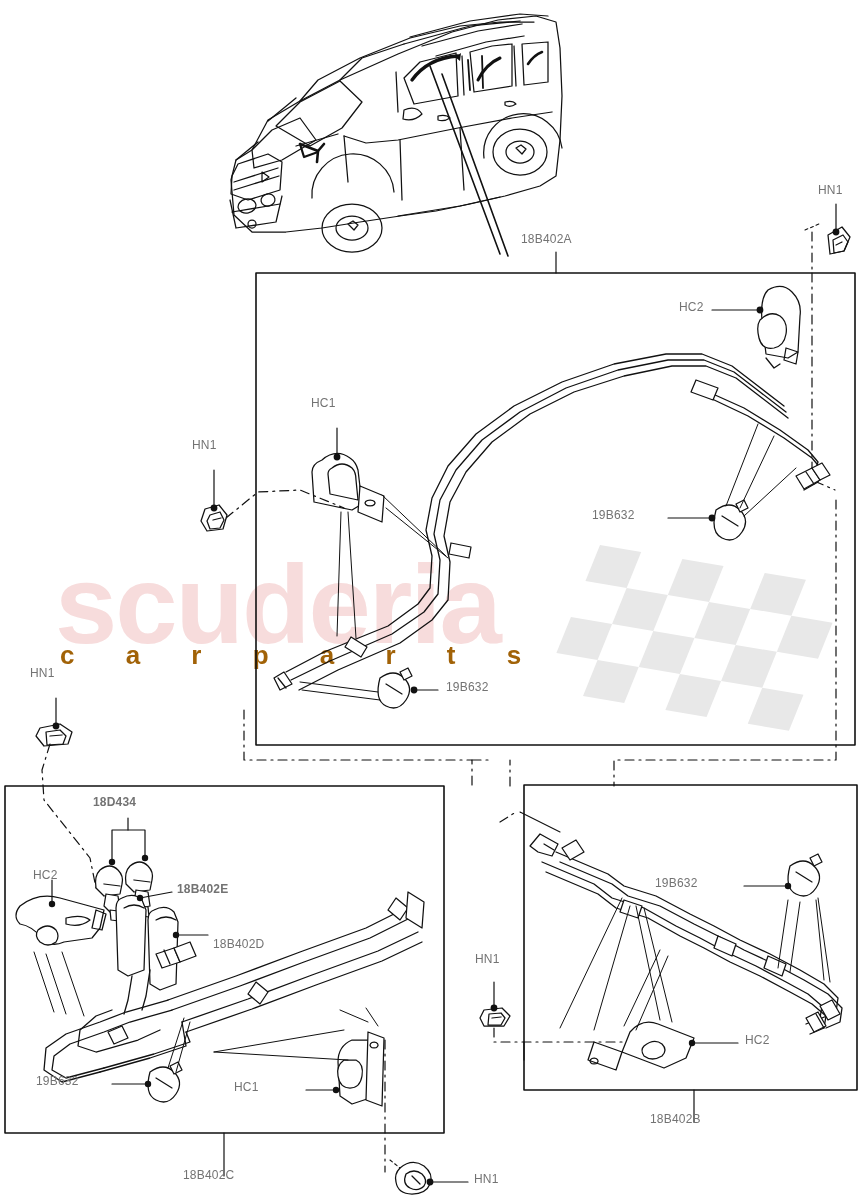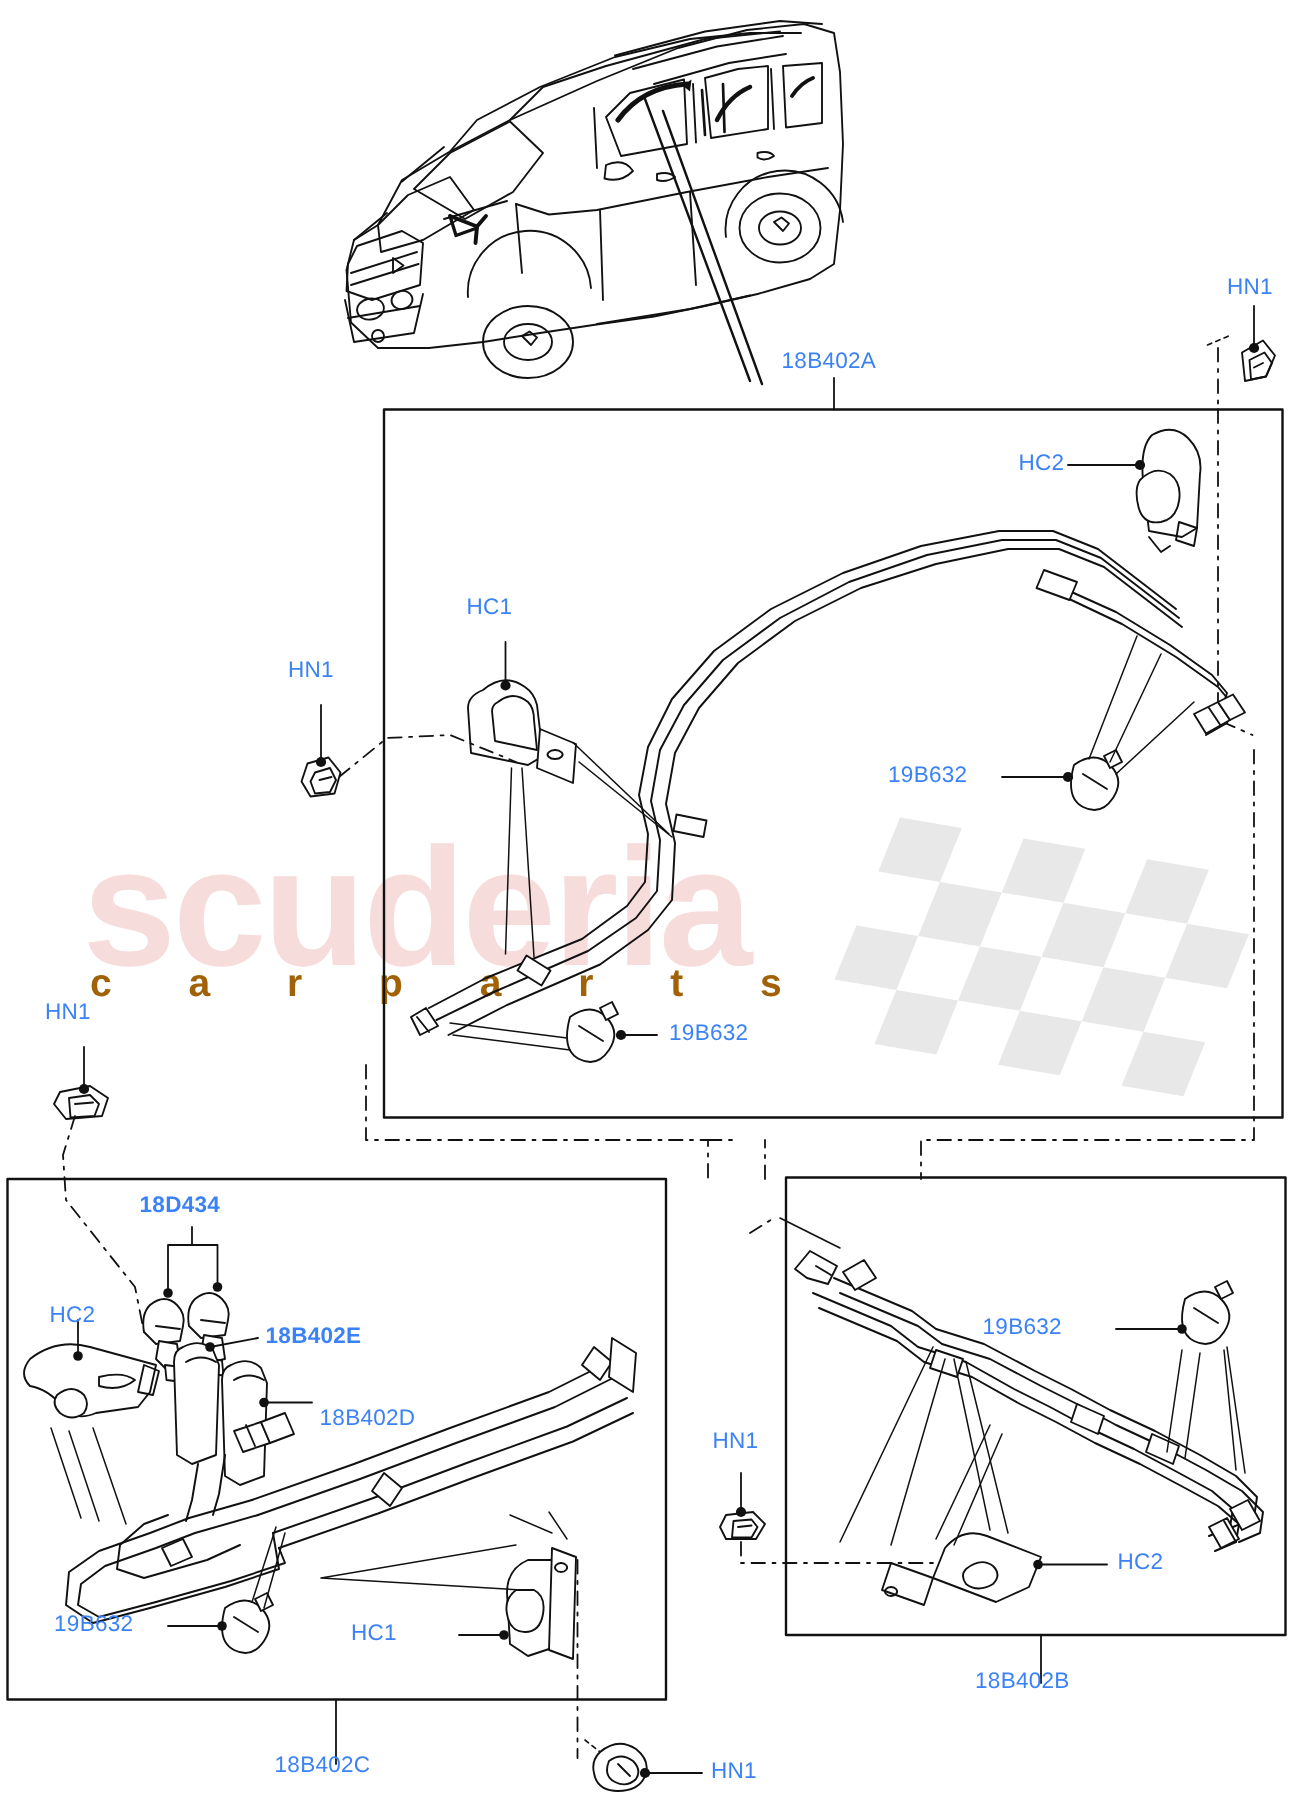--- a/index.html
+++ b/index.html
@@ -1,20 +1,20 @@
 <!DOCTYPE html>
 <html><head>
 <meta charset="utf-8">
 <style>
   html,body{margin:0;padding:0;background:#fff;}
   body{width:863px;height:1200px;position:relative;overflow:hidden;
        font-family:"Liberation Sans",sans-serif;}
   #stage{position:absolute;left:0;top:0;width:863px;height:1200px;}
   svg.layer{position:absolute;left:0;top:0;width:863px;height:1200px;overflow:visible;}
-  .lbl{position:absolute;color:#3b82f6;font-size:15px;font-family:"Liberation Sans",sans-serif;
+  .lbl{position:absolute;color:#737373;font-size:12px;font-family:"Liberation Sans",sans-serif;
        white-space:nowrap;letter-spacing:.2px;}
   .wm-sc{position:absolute;left:55px;top:540px;font-size:112px;color:#f7dcdc;
          font-family:"Liberation Sans",sans-serif;font-weight:700;letter-spacing:-2px;
          user-select:none;text-align:center;}
   .wm-cp{position:absolute;left:60px;top:640px;font-size:26px;color:#a16207;
          font-family:"Liberation Sans",sans-serif;font-weight:700;letter-spacing:22px;
          user-select:none;}
 </style>
 </head>
 <body>

